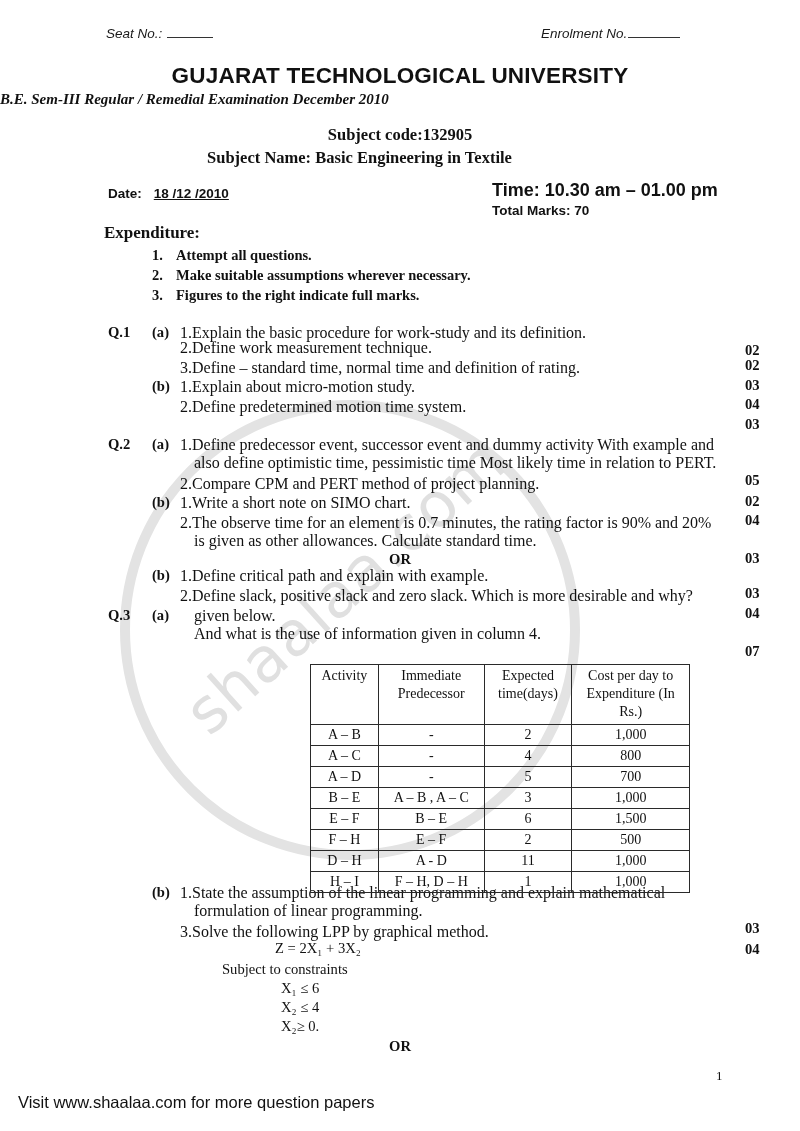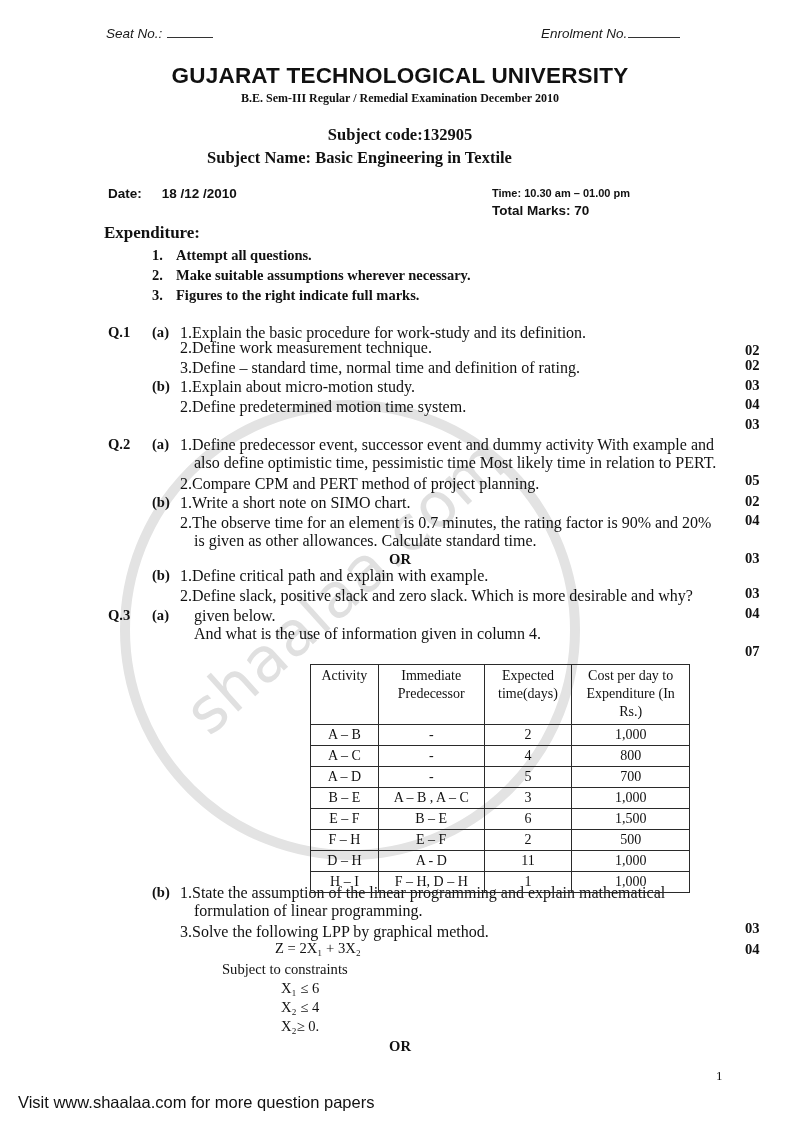--- a/index.html
+++ b/index.html
@@ -87,23 +87,23 @@
     font-family: "Liberation Sans", sans-serif;
     font-weight: bold;
     font-size: 22.5px;
     letter-spacing: 0.2px;
   }
   .exam-line {
     position: absolute;
     top: 91px;
     left: 0;
     width: 800px;
-    text-align: center;
-    font-weight: bold;
-    font-size: 12px;
+    font-weight: bold;
+    font-size: 15px;
+    font-style: italic;
   }
   .subject-code {
     position: absolute;
     top: 125px;
     left: 0;
     width: 800px;
     text-align: center;
     font-weight: bold;
     font-size: 16.5px;
   }
@@ -118,28 +118,28 @@
   }
 
   .date-line {
     position: absolute;
     top: 186px;
     left: 108px;
     font-family: "Liberation Sans", sans-serif;
     font-weight: bold;
     font-size: 13.5px;
   }
-  .date-line .dv { margin-left: 20px; }
+  .date-line .dv { margin-left: 12px; text-decoration: underline; }
   .time-line {
     position: absolute;
-    top: 187px;
+    top: 180px;
     left: 492px;
     font-family: "Liberation Sans", sans-serif;
     font-weight: bold;
-    font-size: 11px;
+    font-size: 18px;
   }
   .marks-line {
     position: absolute;
     top: 203px;
     left: 492px;
     font-family: "Liberation Sans", sans-serif;
     font-weight: bold;
     font-size: 13.5px;
   }
 

